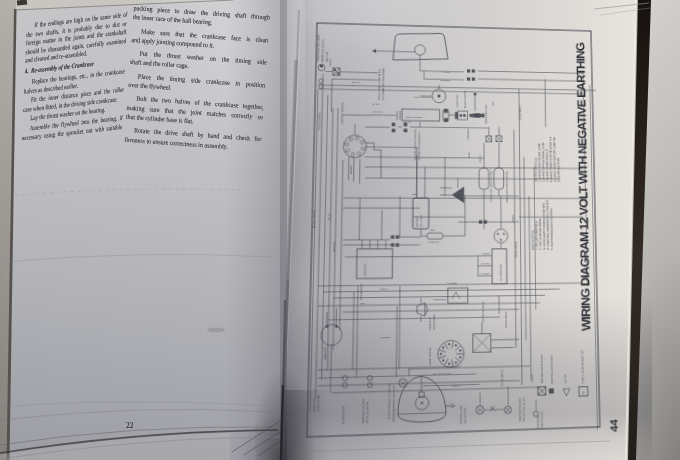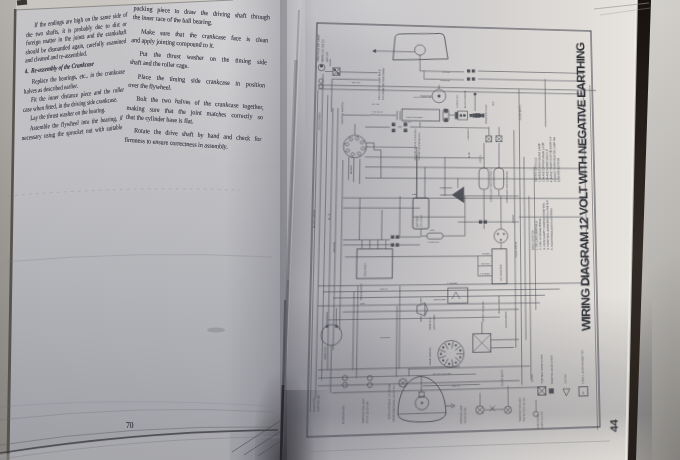--- a/index.html
+++ b/index.html
@@ -109,21 +109,21 @@
 <div>over the flywheel.</div>
 
 <div style="margin-top:4px;text-align-last:justify;padding-left:10px">Bolt the two halves of the crankcase together,</div>
 <div style="text-align-last:justify">making sure that the joint matches correctly so</div>
 <div>that the cylinder base is flat.</div>
 
 <div style="margin-top:4px;text-align-last:justify;padding-left:10px">Rotate the drive shaft by hand and check for</div>
 <div>firmness to ensure correctness in assembly.</div>
 </div>
 
-<div class="abs" style="left:126px;top:421px;z-index:9;font-family:'Liberation Serif',serif;font-size:7.5px;color:#3e3e46;text-shadow:0 0 .6px #4a4a52">70</div>
+<div class="abs" style="left:126px;top:421px;z-index:9;font-family:'Liberation Serif',serif;font-size:7.5px;color:#3e3e46;text-shadow:0 0 .6px #4a4a52">22</div>
 
 <svg class="abs" style="left:0;top:0;z-index:10" width="680" height="460" viewBox="0 0 680 460">
 
 <path d="M15,10 L233,0" stroke="rgba(95,93,90,.55)" stroke-width="1" fill="none"></path>
 
 <path d="M0,455 Q120,436 230,433 L230,460 L0,460 Z" fill="rgba(185,184,186,.30)" stroke="none"></path>
 
 <path d="M0,453 Q140,431 278,430" stroke="rgba(48,48,54,.72)" stroke-width="1.7" fill="none"></path>
 
 <path d="M0,445 Q130,425 272,427" stroke="rgba(90,90,98,.45)" stroke-width="1" fill="none"></path>

